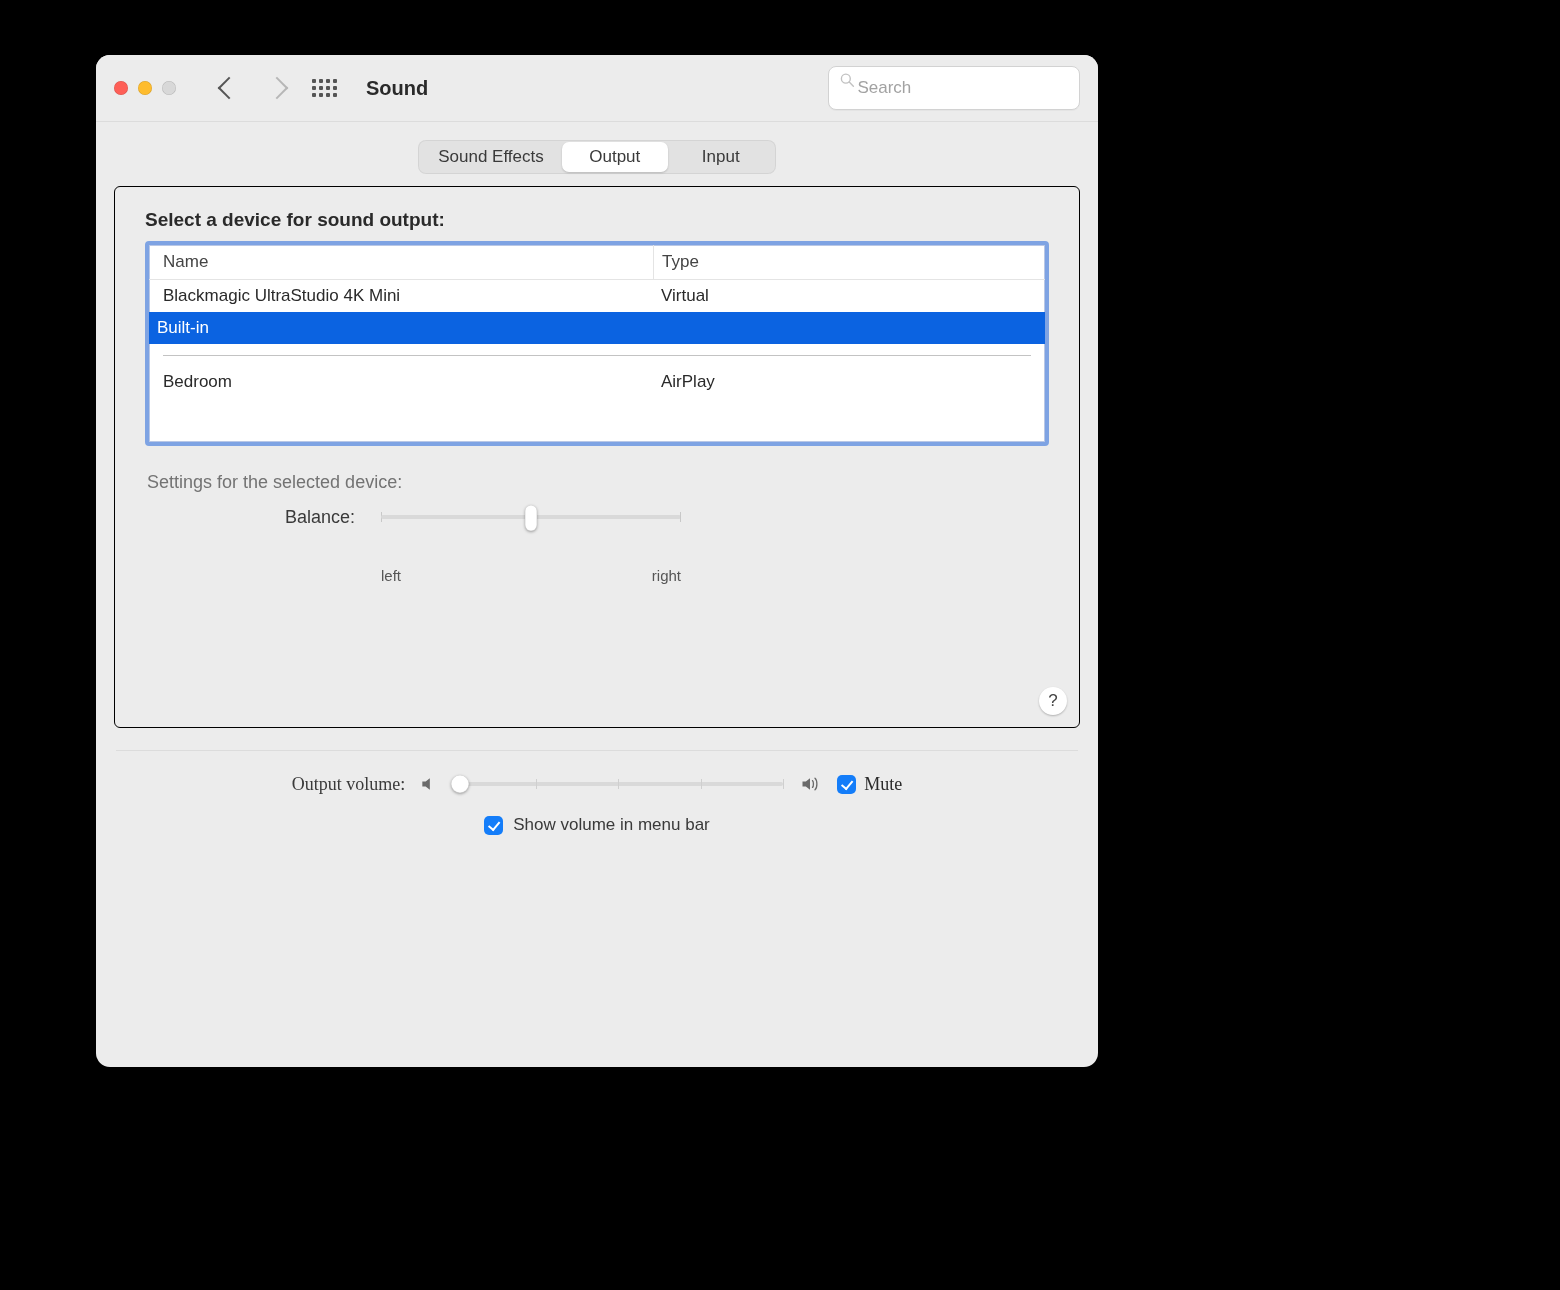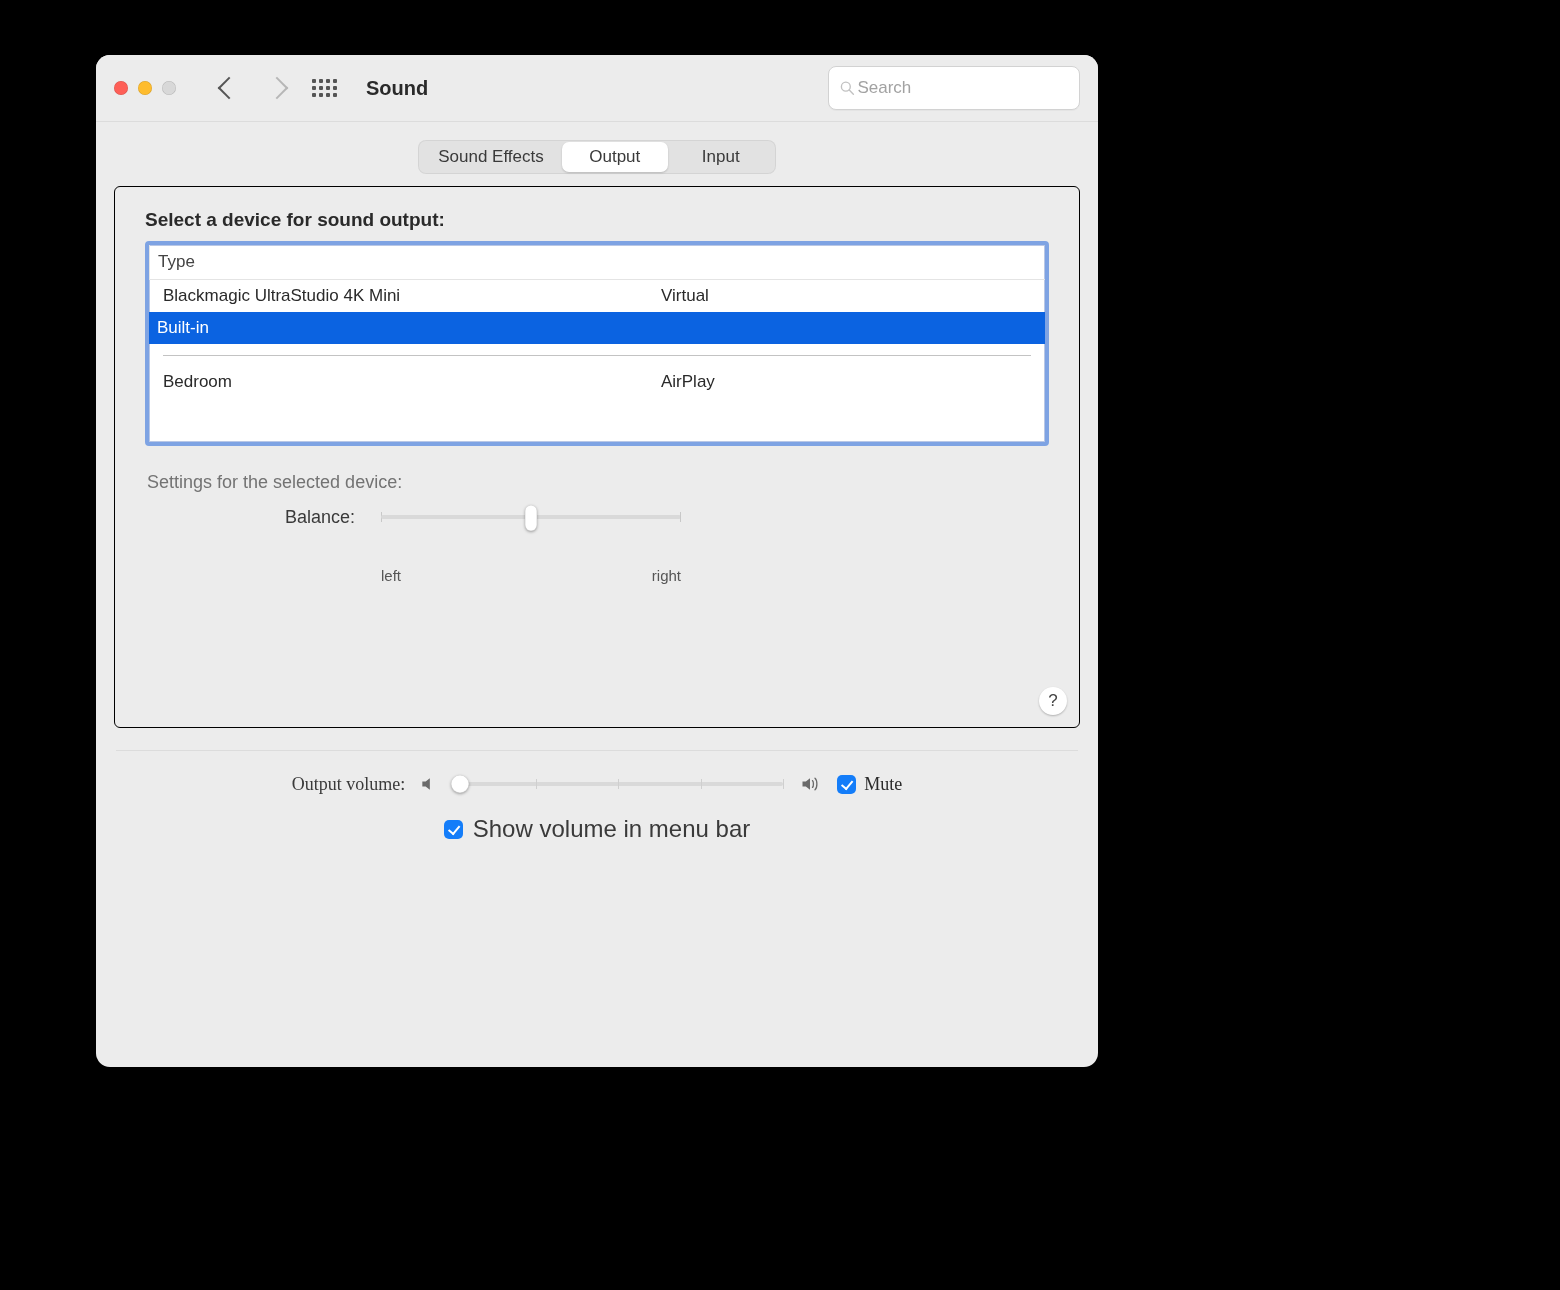--- a/index.html
+++ b/index.html
@@ -46,21 +46,21 @@
   .navarrows{display:flex;gap:26px;margin:0 6px 0 18px;}
   .chev{width:14px;height:14px;border:solid #555;border-width:0 2.3px 2.3px 0;display:inline-block;}
   .chev.left{transform:rotate(135deg);}
   .chev.right{transform:rotate(-45deg);opacity:.35;}
   .navbtn{width:22px;height:28px;display:flex;align-items:center;justify-content:center;}
   .gridicon{width:22px;height:18px;display:grid;grid-template-columns:repeat(4,4px);grid-template-rows:repeat(3,4px);gap:3px;}
   .gridicon span{background:#555;width:4px;height:4px;border-radius:1px;}
   .title{font-size:20px;font-weight:600;margin-left:8px;}
   .spacer{flex:1;}
   .search{
-    display:flex;align-items:center;gap:0;
+    display:flex;gap:0;
     width:230px;height:34px;background:#fff;
     border:1px solid var(--search-border);border-radius:8px;padding:4px 10px;
     box-shadow:0 1px 0 rgba(0,0,0,.03);
   }
   .search svg{width:18px;height:18px;opacity:.45;}
   .search input{border:none;outline:none;background:transparent;font-size:17px;color:#555;width:100%;}
   .search input::placeholder{color:#a2a2a2;}
 
   
   .tabwrap{display:flex;justify-content:center;margin-top:18px;}
@@ -120,21 +120,21 @@
   .volrow .lbl{font-size:18px;color:#3a3a3a;}
   .spk{width:20px;height:20px;}
   .volslider{position:relative;width:330px;height:26px;}
   .volslider .vtrack{position:absolute;left:0;right:0;top:11px;height:4px;background:#d9d9d9;border-radius:2px;}
   .volslider .vtick{position:absolute;top:8px;width:0;height:10px;border-left:1px solid #cfcfcf;}
   .volslider .vthumb{position:absolute;top:4px;left:2%;transform:translateX(-50%);width:18px;height:18px;border-radius:50%;background:#fff;box-shadow:0 1px 3px rgba(0,0,0,.35), inset 0 0 0 .5px rgba(0,0,0,.15);}
   .checkbox{width:19px;height:19px;border-radius:5px;display:inline-flex;align-items:center;justify-content:center;flex:0 0 19px;}
   .checkbox.checked{background:var(--check);}
   .checkbox.checked::after{content:"";width:5px;height:9px;border:solid #fff;border-width:0 2.3px 2.3px 0;transform:rotate(40deg) translateY(-1px);}
   .muterow{display:flex;align-items:center;gap:8px;}
-  .showrow{display:flex;align-items:center;justify-content:center;gap:10px;margin-top:18px;font-size:24px;color:#3a3a3a;}
+  .showrow{display:flex;align-items:center;justify-content:center;gap:10px;margin-top:18px;font-size:17px;color:#3a3a3a;}
 </style>
 </head>
 <body>
 
 <div class="stage">
   <div class="window">
 
     <div class="toolbar">
       <div class="traffic">
         <div class="dot red"></div>
@@ -182,20 +182,21 @@
         <div class="tab active">Output</div>
         <div class="tab">Input</div>
       </div>
     </div>
 
     <div class="panel">
       <div class="section-title">Select a device for sound output:</div>
 
       <div class="tablewrap">
         <div class="thead">
+          <div class="col-name">Name</div>
           <div class="col-type-head">Type</div>
         </div>
         <div class="trow">
           <div class="col-name">Blackmagic UltraStudio 4K Mini</div>
           <div class="col-type">Virtual</div>
         </div>
         <div class="trow sel">
           <div class="col-type">Built-in</div>
         </div>
         <div class="sep-row">

